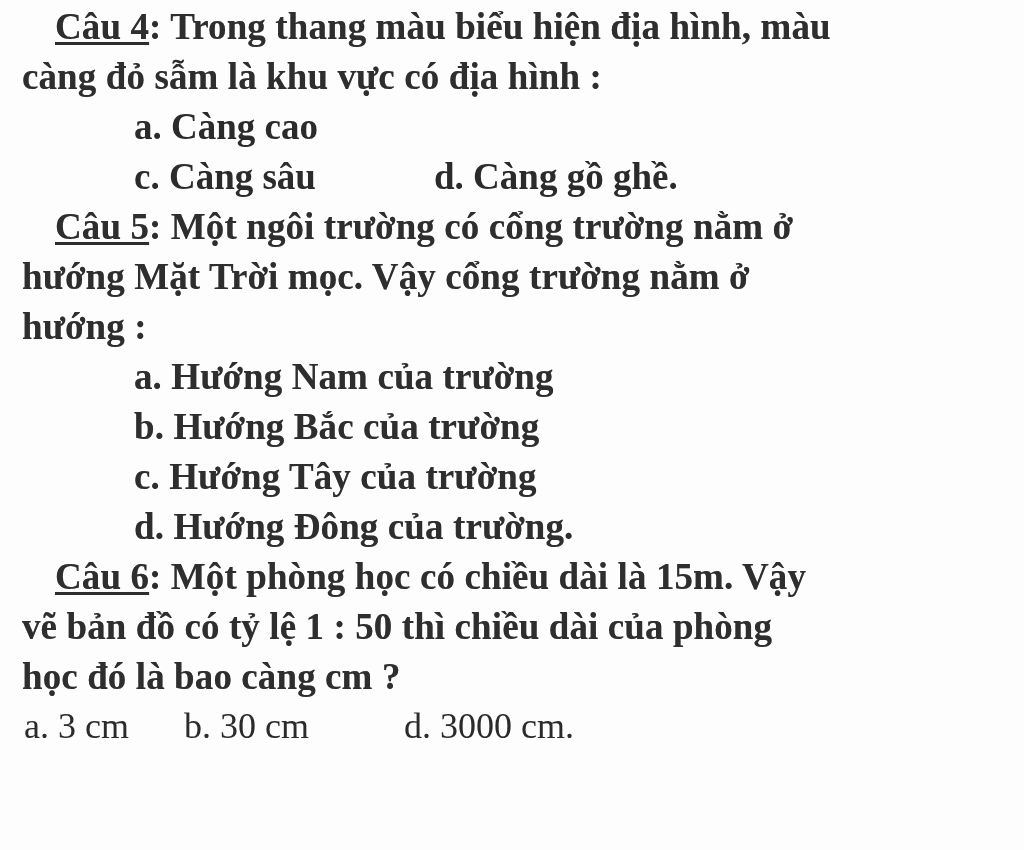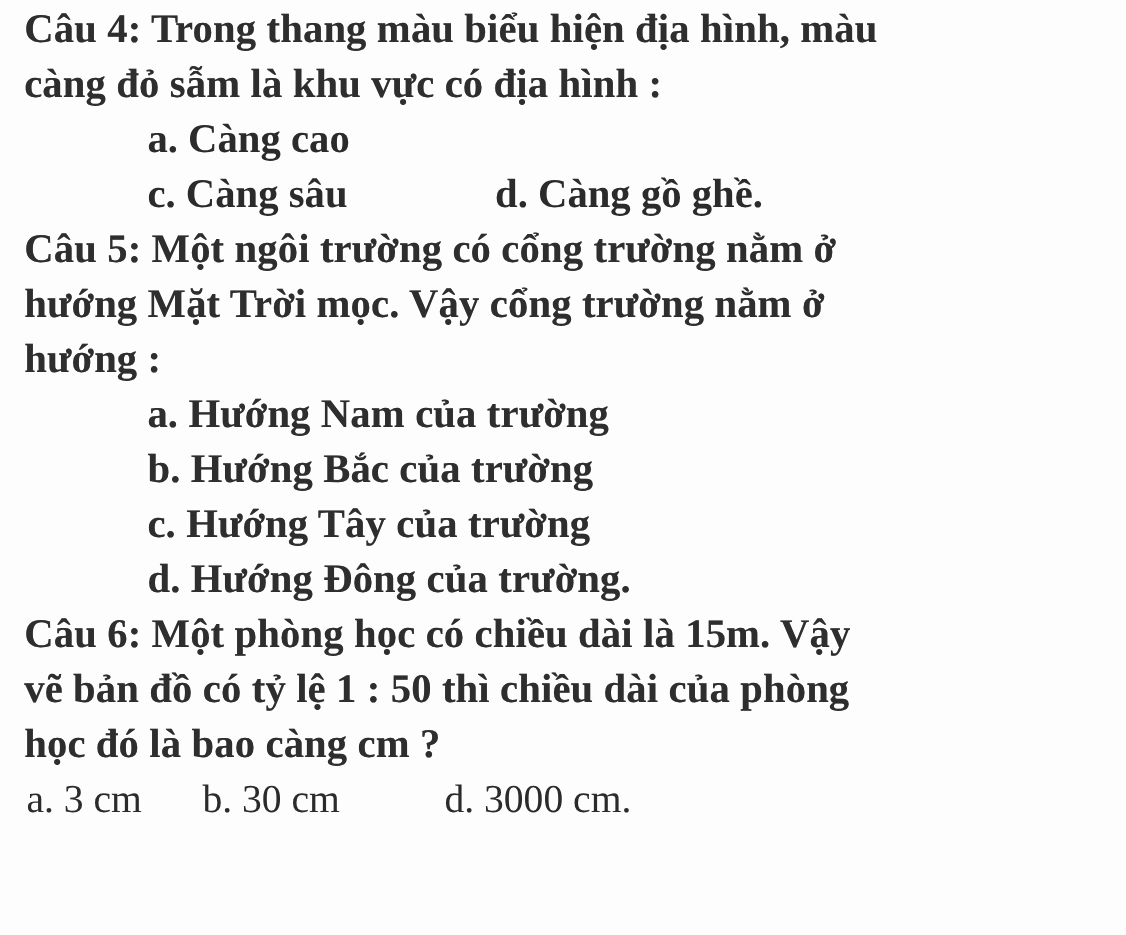--- a/index.html
+++ b/index.html
@@ -29,31 +29,32 @@
   .line {
     font-size: 37px;
     line-height: 50px;
     white-space: nowrap;
     letter-spacing: 0.1px;
     color: #2e2e2e;
     text-shadow: 0 0 0.6px rgba(0,0,0,0.35);
   }
   .q-label {
     font-weight: 700;
+    text-decoration: underline;
     text-underline-offset: 3px;
+    margin-left: 33px;
   }
   .q-rest {
     font-weight: 700;
   }
   .body-text {
     font-weight: 700;
   }
   .indent {
     padding-left: 112px;
-    gap: 16px;
   }
   .opt-row {
     display: flex;
     font-size: 37px;
     line-height: 50px;
     font-weight: 700;
     white-space: nowrap;
   }
   .opt-row .col-a {
     width: 300px;

